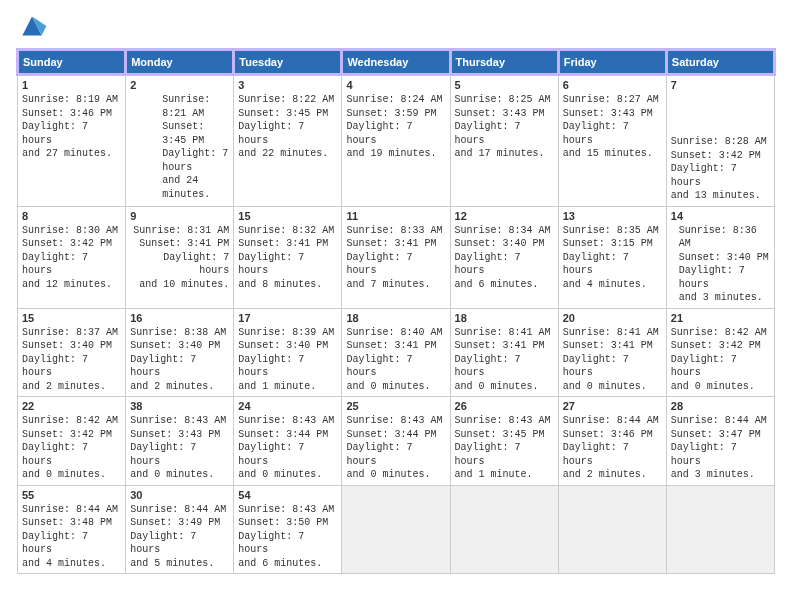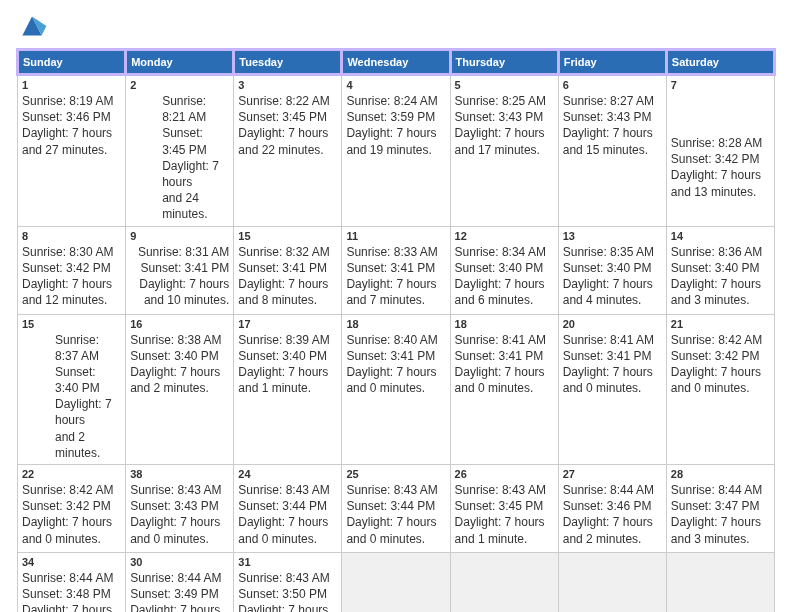--- a/index.html
+++ b/index.html
@@ -85,23 +85,24 @@
       background: #f0f0f0;
     }
     .day-number {
       font-size: 11px;
       font-weight: bold;
       color: #333;
       display: block;
       margin-bottom: 2px;
     }
     .day-info {
-      font-size: 12px;
+      font-size: 10px;
       color: #333;
       line-height: 1.35;
+      font-family: Liberation Mono, monospace;
     }
     tr:last-child td {
       height: 76px;
     }
   </style>
 </head>
 <body>
 
 <div class="page">
   <div class="header">
@@ -217,36 +218,36 @@
           <td>
             <span class="day-number">12</span>
             <div class="day-info" style="white-space: pre-line;">Sunrise: 8:34 AM
 Sunset: 3:40 PM
 Daylight: 7 hours
 and 6 minutes.</div>
           </td>
           <td>
             <span class="day-number">13</span>
             <div class="day-info" style="white-space: pre-line;">Sunrise: 8:35 AM
-Sunset: 3:40 PM
+Sunset: 3:15 PM
 Daylight: 7 hours
 and 4 minutes.</div>
           </td>
           <td>
             <span class="day-number">14</span>
-            <div class="day-info" style="white-space: pre-line;">Sunrise: 8:36 AM
+            <div class="day-info" style="white-space: pre-line; margin-left: 8px;">Sunrise: 8:36 AM
 Sunset: 3:40 PM
 Daylight: 7 hours
 and 3 minutes.</div>
           </td>
         </tr>
         <tr>
           <td>
             <span class="day-number">15</span>
-            <div class="day-info" style="white-space: pre-line; margin-left: 33px;">Sunrise: 8:37 AM
+            <div class="day-info" style="white-space: pre-line;">Sunrise: 8:37 AM
 Sunset: 3:40 PM
 Daylight: 7 hours
 and 2 minutes.</div>
           </td>
           <td>
             <span class="day-number">16</span>
             <div class="day-info" style="white-space: pre-line;">Sunrise: 8:38 AM
 Sunset: 3:40 PM
 Daylight: 7 hours
 and 2 minutes.</div>
@@ -333,35 +334,35 @@
           <td>
             <span class="day-number">28</span>
             <div class="day-info" style="white-space: pre-line;">Sunrise: 8:44 AM
 Sunset: 3:47 PM
 Daylight: 7 hours
 and 3 minutes.</div>
           </td>
         </tr>
         <tr>
           <td>
-            <span class="day-number">34</span>
+            <span class="day-number">55</span>
             <div class="day-info" style="white-space: pre-line;">Sunrise: 8:44 AM
 Sunset: 3:48 PM
 Daylight: 7 hours
 and 4 minutes.</div>
           </td>
           <td>
             <span class="day-number">30</span>
             <div class="day-info" style="white-space: pre-line;">Sunrise: 8:44 AM
 Sunset: 3:49 PM
 Daylight: 7 hours
 and 5 minutes.</div>
           </td>
           <td>
-            <span class="day-number">31</span>
+            <span class="day-number">54</span>
             <div class="day-info" style="white-space: pre-line;">Sunrise: 8:43 AM
 Sunset: 3:50 PM
 Daylight: 7 hours
 and 6 minutes.</div>
           </td>
           <td class="empty"></td>
           <td class="empty"></td>
           <td class="empty"></td>
           <td class="empty"></td>
         </tr>

